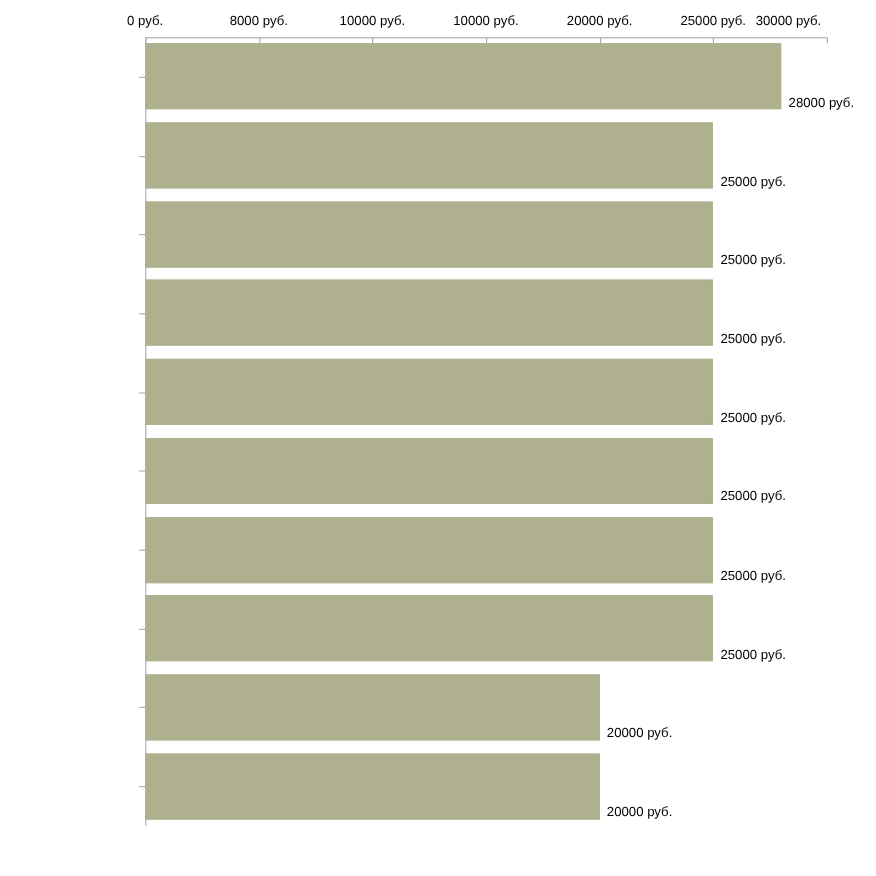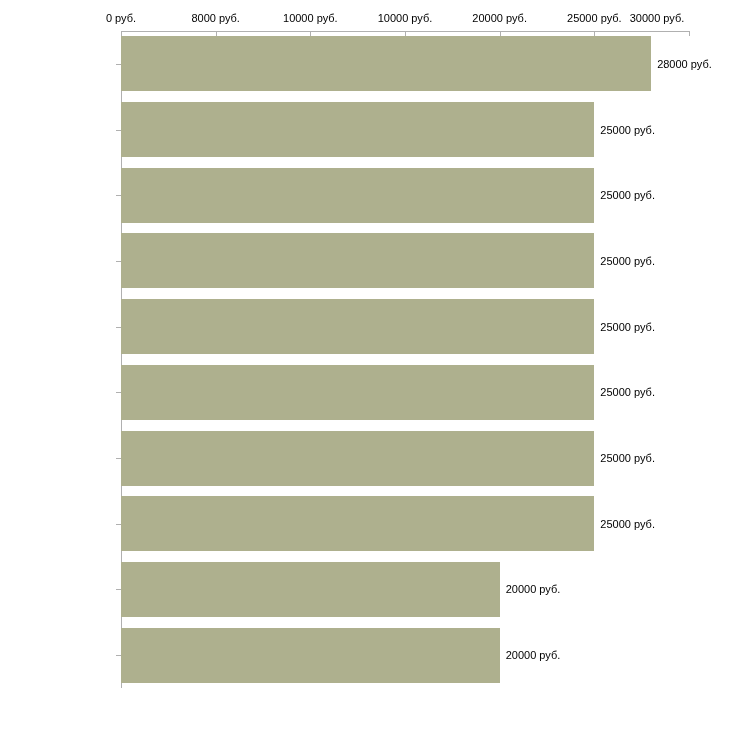--- a/index.html
+++ b/index.html
@@ -72,20 +72,21 @@
     background: #aeb08e;
     border: 1px solid #aeb08e;
     box-sizing: border-box;
   }
   .bar-label {
     position: absolute;
     transform: translateY(-50%);
     font-size: 11px;
     color: #000000;
     white-space: nowrap;
+    margin-top: 22px;
   }
 </style>
 </head>
 <body>
 
 <div id="chart-root">
 
   <div class="x-axis">
       <div class="x-tick" style="left: 0px;"></div>
       <div class="x-tick-label" style="left: 0px;">0 руб.</div>

